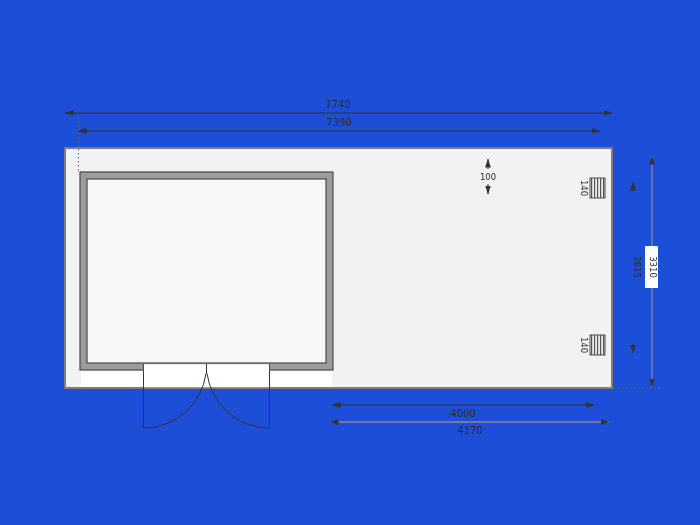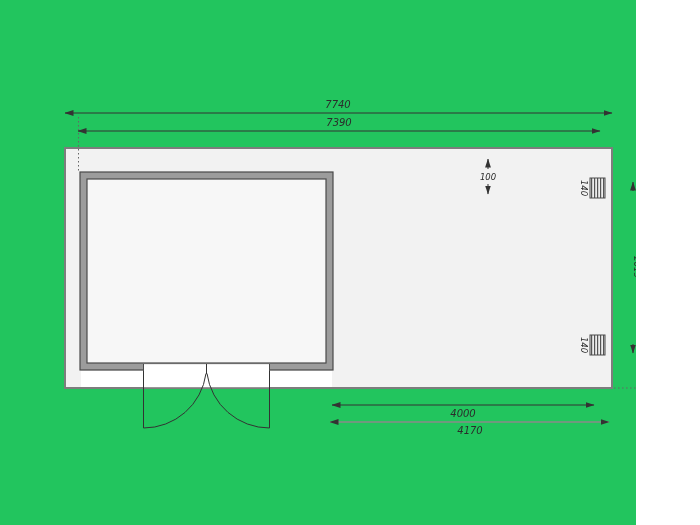--- a/index.html
+++ b/index.html
@@ -3,25 +3,24 @@
 <meta charset="utf-8">
 <style>
   html, body {
     margin: 0;
     padding: 0;
     background: #ffffff;
     font-family: "DejaVu Sans", "Liberation Sans", sans-serif;
   }
   .canvas {
     position: relative;
-    width: 636px;
+    width: 700px;
     height: 525px;
-    background: #22c55e;
+    background: #1d4ed8;
     overflow: hidden;
-    font-style: italic;
   }
   svg { display: block; }
   text {
     font-family: "DejaVu Sans", "Liberation Sans", sans-serif;
     fill: #2b2b2b;
   }
   .dim-label   { font-size: 10px; }
   .dim-label-s { font-size: 8.5px; }
 </style>
 </head>

